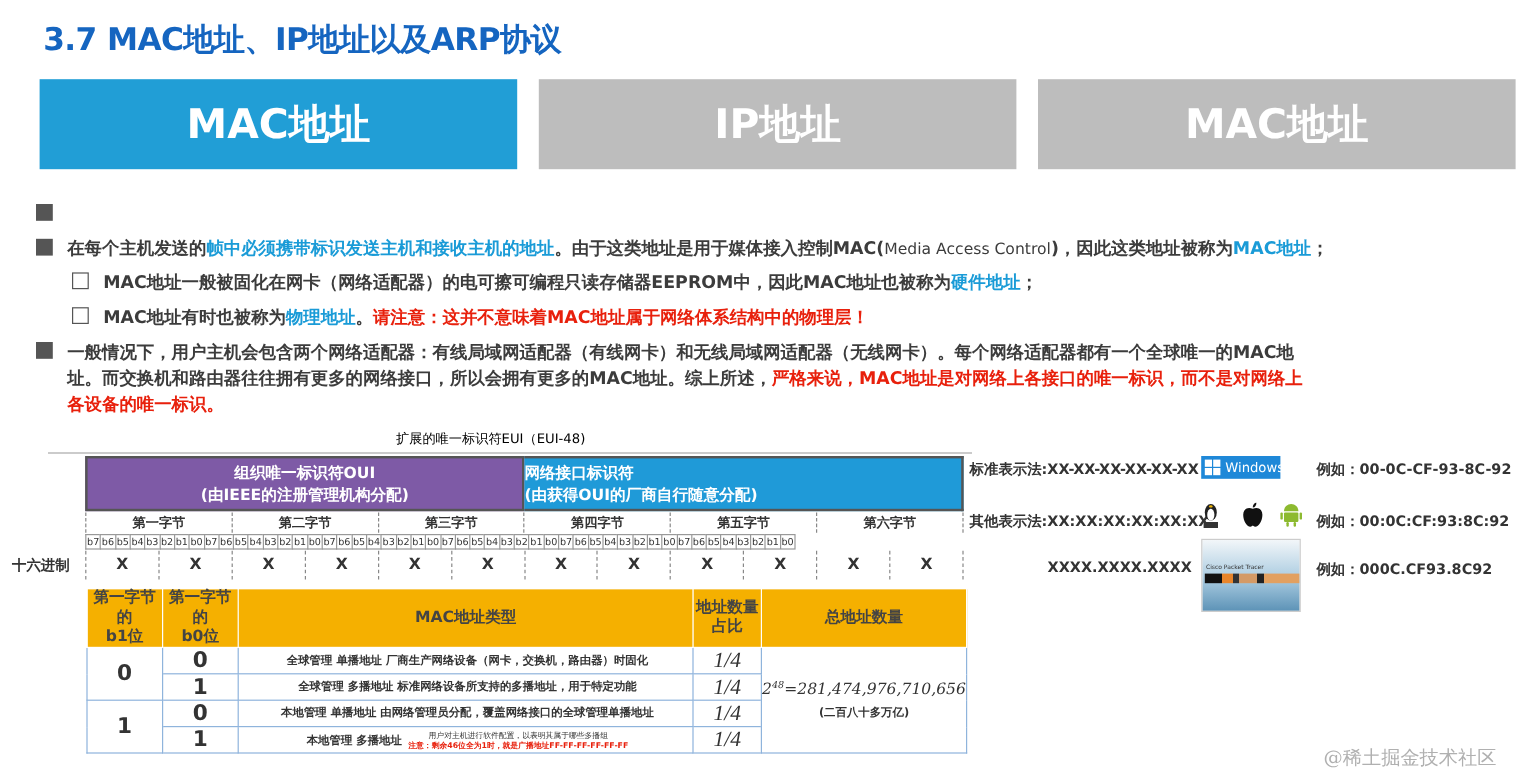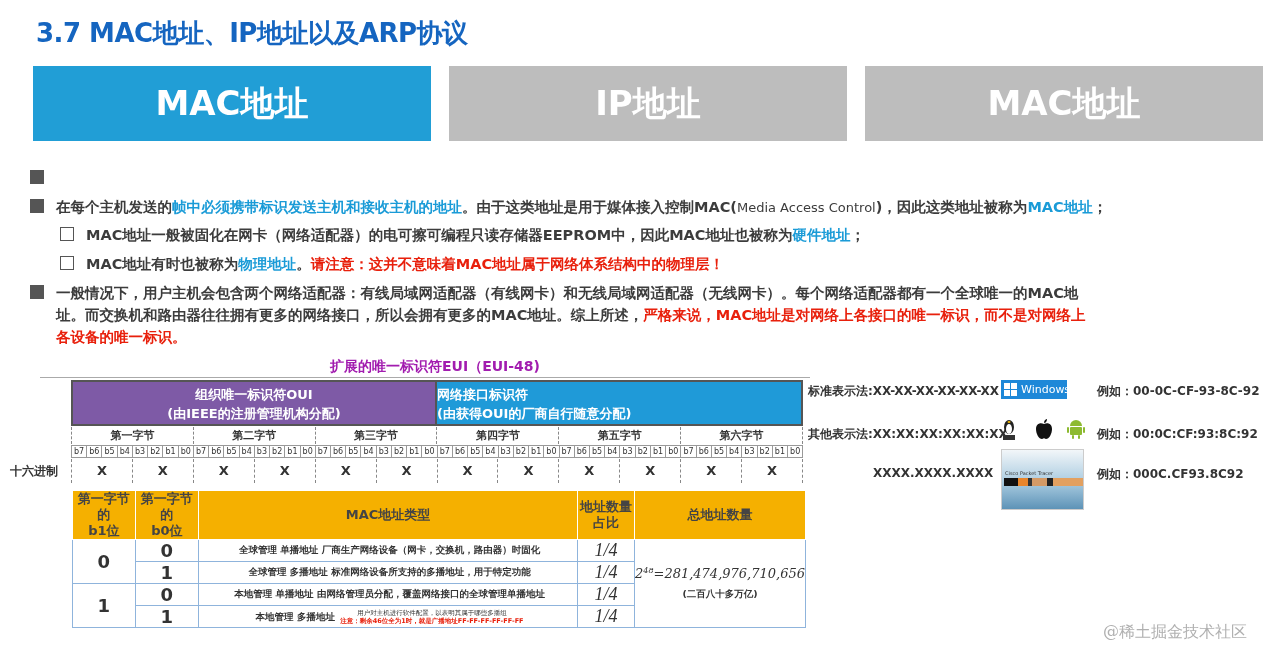--- a/index.html
+++ b/index.html
@@ -15,28 +15,28 @@
 
   .bullets { position: absolute; left: 30px; top: 166px; width: 1230px; font-size: 14.5px; font-weight: bold; color: #3c3c3c; }
   .b-line { position: absolute; left: 0; white-space: nowrap; }
   .sq { display: inline-block; width: 14px; height: 14px; background: #555; vertical-align: -1px; margin-right: 12px; }
   .sq-o { display: inline-block; width: 14px; height: 14px; border: 1.5px solid #555; vertical-align: -1px; margin-right: 12px; background: #fff; }
   .blue { color: #1a9bd7; }
   .red { color: #e8200c; }
   .thin { font-weight: normal; font-size: 13px; }
 
   
-  .eui-caption { position: absolute; left: 330px; top: 358px; font-size: 14px; color: #a21caf; font-weight: bold; }
+  .eui-caption { position: absolute; left: 330px; top: 358px; font-size: 11px; color: #000000; font-weight: normal; }
   .eui-line { position: absolute; left: 40px; top: 377px; width: 770px; height: 1px; background: #aaa; }
   .oui { position: absolute; left: 71px; top: 380px; width: 366px; height: 46px; background: #7e5aa6; border: 2px solid #555; color: #fff; font-size: 13px; font-weight: bold; text-align: center; line-height: 19px; padding-top: 3px; }
   .nic { position: absolute; left: 437px; top: 380px; width: 366px; height: 46px; background: #1f9ad8; border: 2px solid #555; border-left: none; color: #fff; font-size: 13px; font-weight: bold; text-align: left; line-height: 19px; padding-top: 3px; }
   .bytes { position: absolute; left: 71px; top: 427px; width: 732px; height: 17px; display: flex; }
   .byte-lbl { flex: 1; text-align: center; font-size: 11px; font-weight: bold; color: #333; border-left: 1px dashed #888; line-height: 17px; }
   .byte-lbl:last-child { border-right: 1px dashed #888; }
-  .bits { position: absolute; left: 71px; top: 445px; width: 732px; height: 13px; display: flex; }
+  .bits { position: absolute; left: 71px; top: 445px; width: 592px; height: 13px; display: flex; }
   .bit { flex: 1; font-size: 8px; color: #333; border: 1px solid #999; border-right: none; text-align: center; line-height: 11px; }
   .bit:last-child { border-right: 1px solid #999; }
   .hex-lbl { position: absolute; left: 10px; top: 463px; font-size: 12px; font-weight: bold; color: #333; }
   .hexrow { position: absolute; left: 71px; top: 459px; width: 732px; height: 24px; display: flex; }
   .hex { flex: 1; text-align: center; font-size: 13px; font-weight: bold; color: #333; line-height: 24px; border-left: 1px dashed #888; }
   .hex:last-child { border-right: 1px dashed #888; }
 
   
   .notation { position: absolute; font-size: 12px; font-weight: bold; color: #333; white-space: nowrap; }
   .win-badge { position: absolute; left: 1001px; top: 380px; width: 66px; height: 19px; background: #1e88d8; color: #fff; font-size: 11px; display: flex; align-items: center; padding-left: 3px; }

